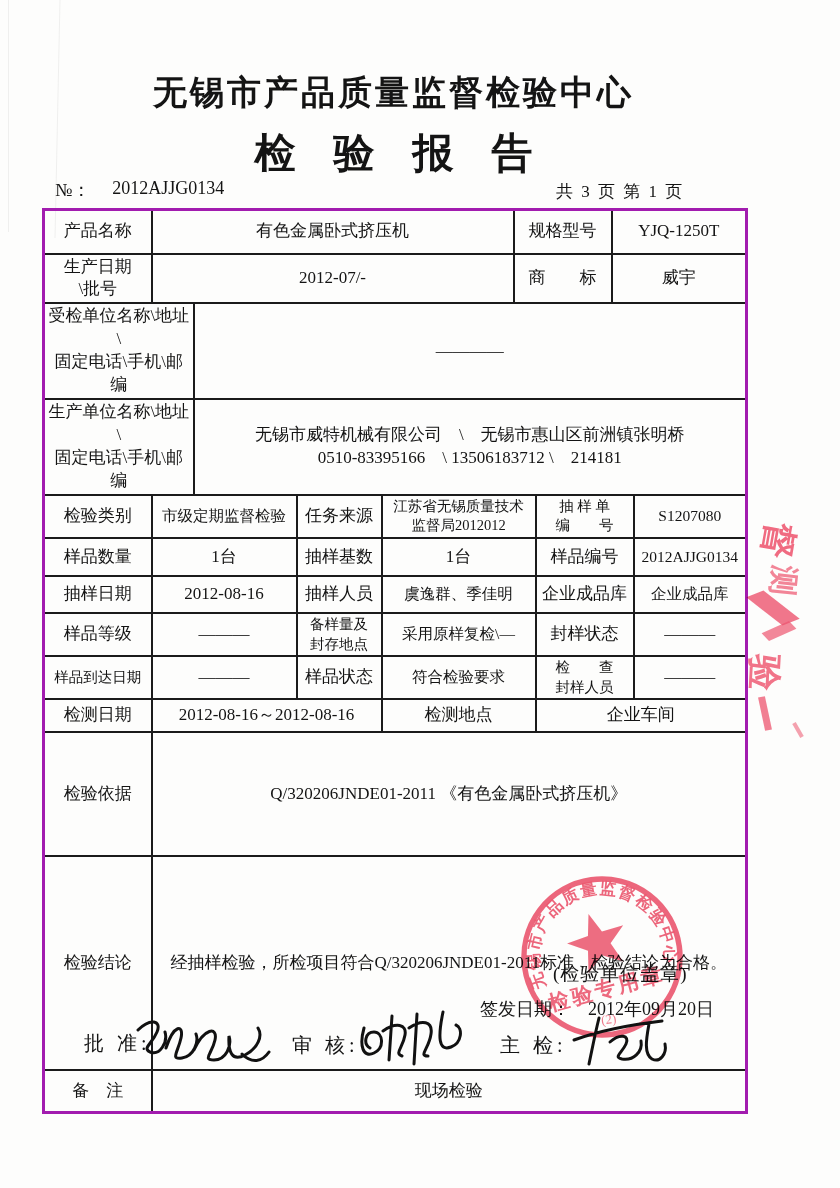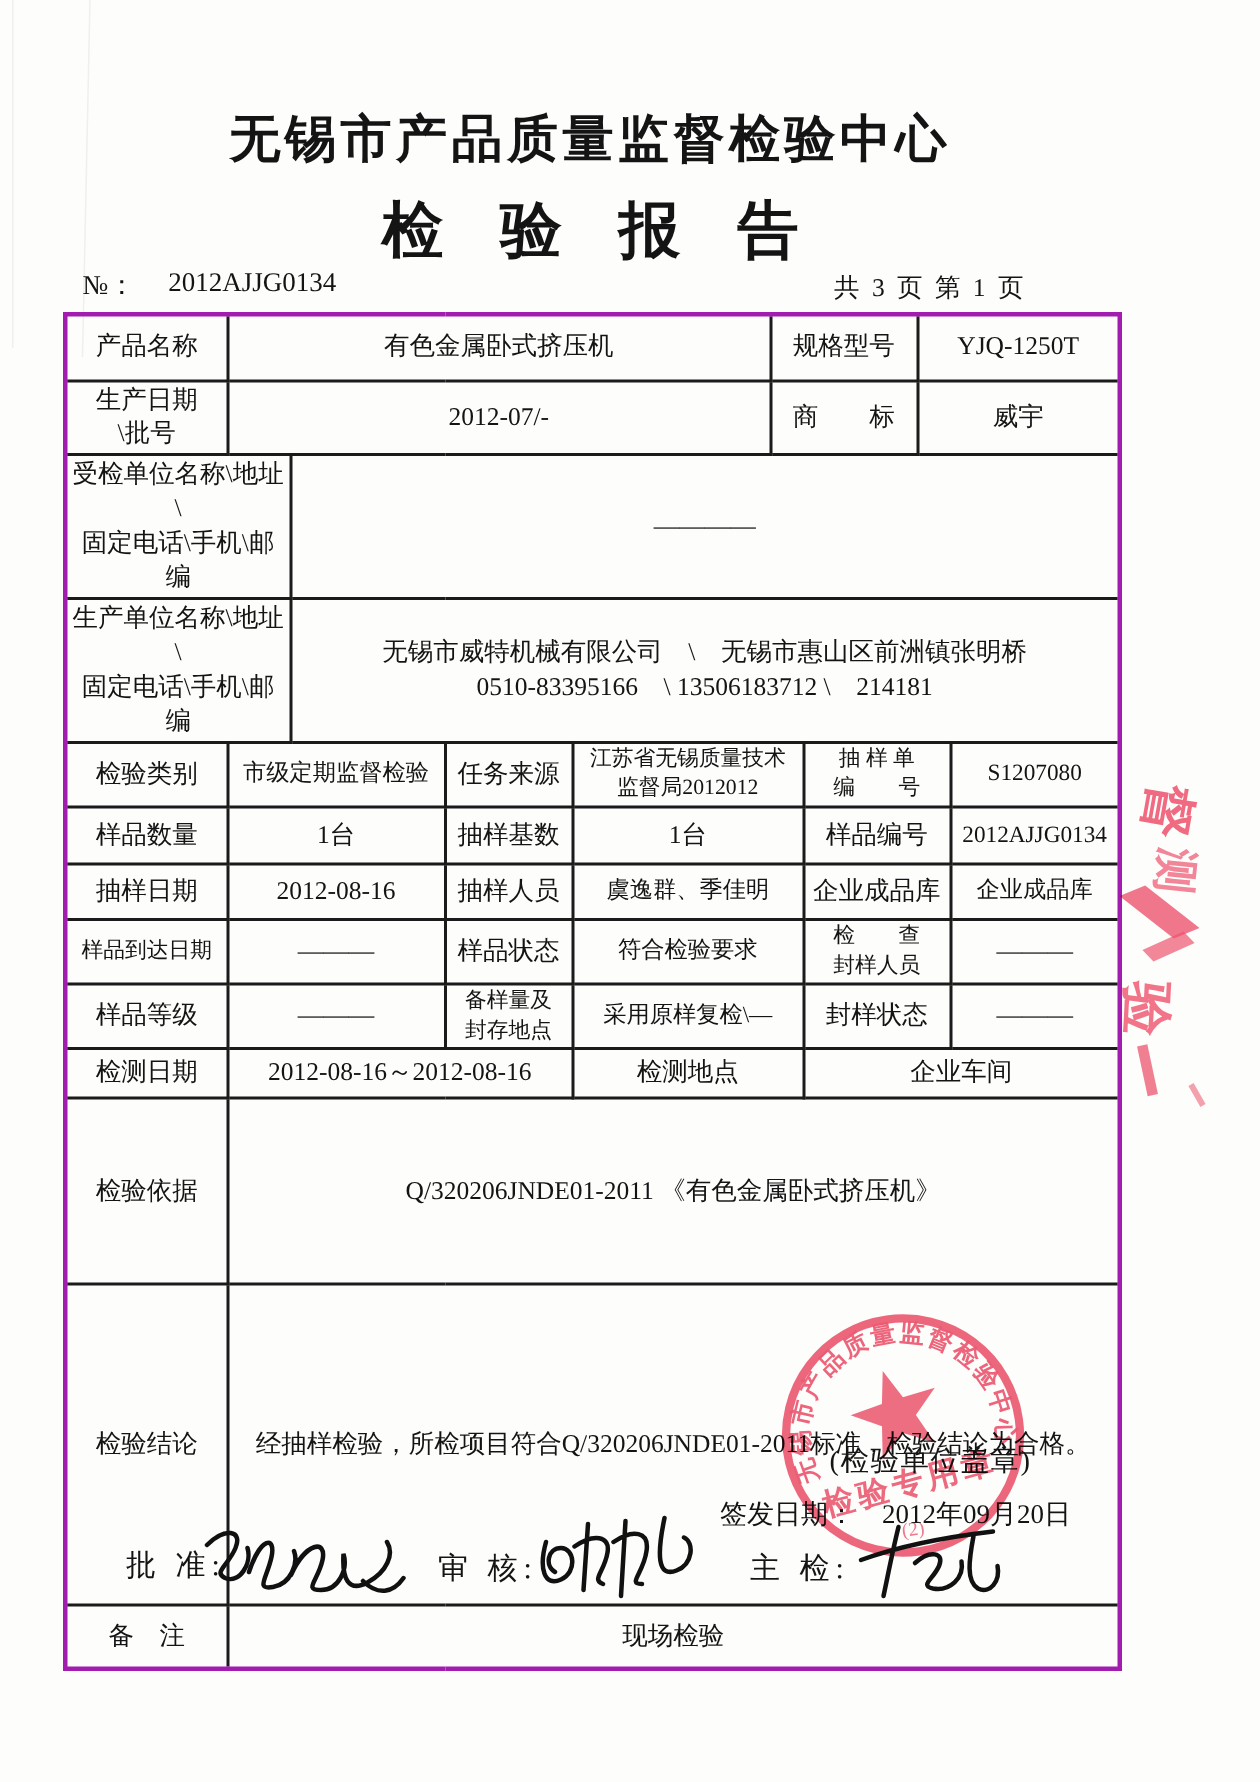--- a/index.html
+++ b/index.html
@@ -193,57 +193,57 @@
           <td colspan="2" class="smallv">
             <div>虞逸群、季佳明</div>
           </td>
           <td colspan="2">
             <div>企业成品库</div>
           </td>
           <td colspan="1" class="smallv">
             <div>企业成品库</div>
           </td>
         </tr>
+        <tr style="height: 38px;">
+          <td colspan="1">
+            <div>样品等级</div>
+          </td>
+          <td colspan="2">
+            <div>———</div>
+          </td>
+          <td colspan="1" class="small">
+            <div>备样量及</div>
+            <div>封存地点</div>
+          </td>
+          <td colspan="2" class="smallv">
+            <div>采用原样复检\—</div>
+          </td>
+          <td colspan="2">
+            <div>封样状态</div>
+          </td>
+          <td colspan="1">
+            <div>———</div>
+          </td>
+        </tr>
         <tr style="height: 40px;">
           <td colspan="1" class="small">
             <div>样品到达日期</div>
           </td>
           <td colspan="2">
             <div>———</div>
           </td>
           <td colspan="1">
             <div>样品状态</div>
           </td>
           <td colspan="2" class="smallv">
             <div>符合检验要求</div>
           </td>
           <td colspan="2" class="small">
             <div>检　　查</div>
             <div>封样人员</div>
-          </td>
-          <td colspan="1">
-            <div>———</div>
-          </td>
-        </tr>
-        <tr style="height: 38px;">
-          <td colspan="1">
-            <div>样品等级</div>
-          </td>
-          <td colspan="2">
-            <div>———</div>
-          </td>
-          <td colspan="1" class="small">
-            <div>备样量及</div>
-            <div>封存地点</div>
-          </td>
-          <td colspan="2" class="smallv">
-            <div>采用原样复检\—</div>
-          </td>
-          <td colspan="2">
-            <div>封样状态</div>
           </td>
           <td colspan="1">
             <div>———</div>
           </td>
         </tr>
         <tr style="height: 33px;">
           <td colspan="1">
             <div>检测日期</div>
           </td>
           <td colspan="3">

